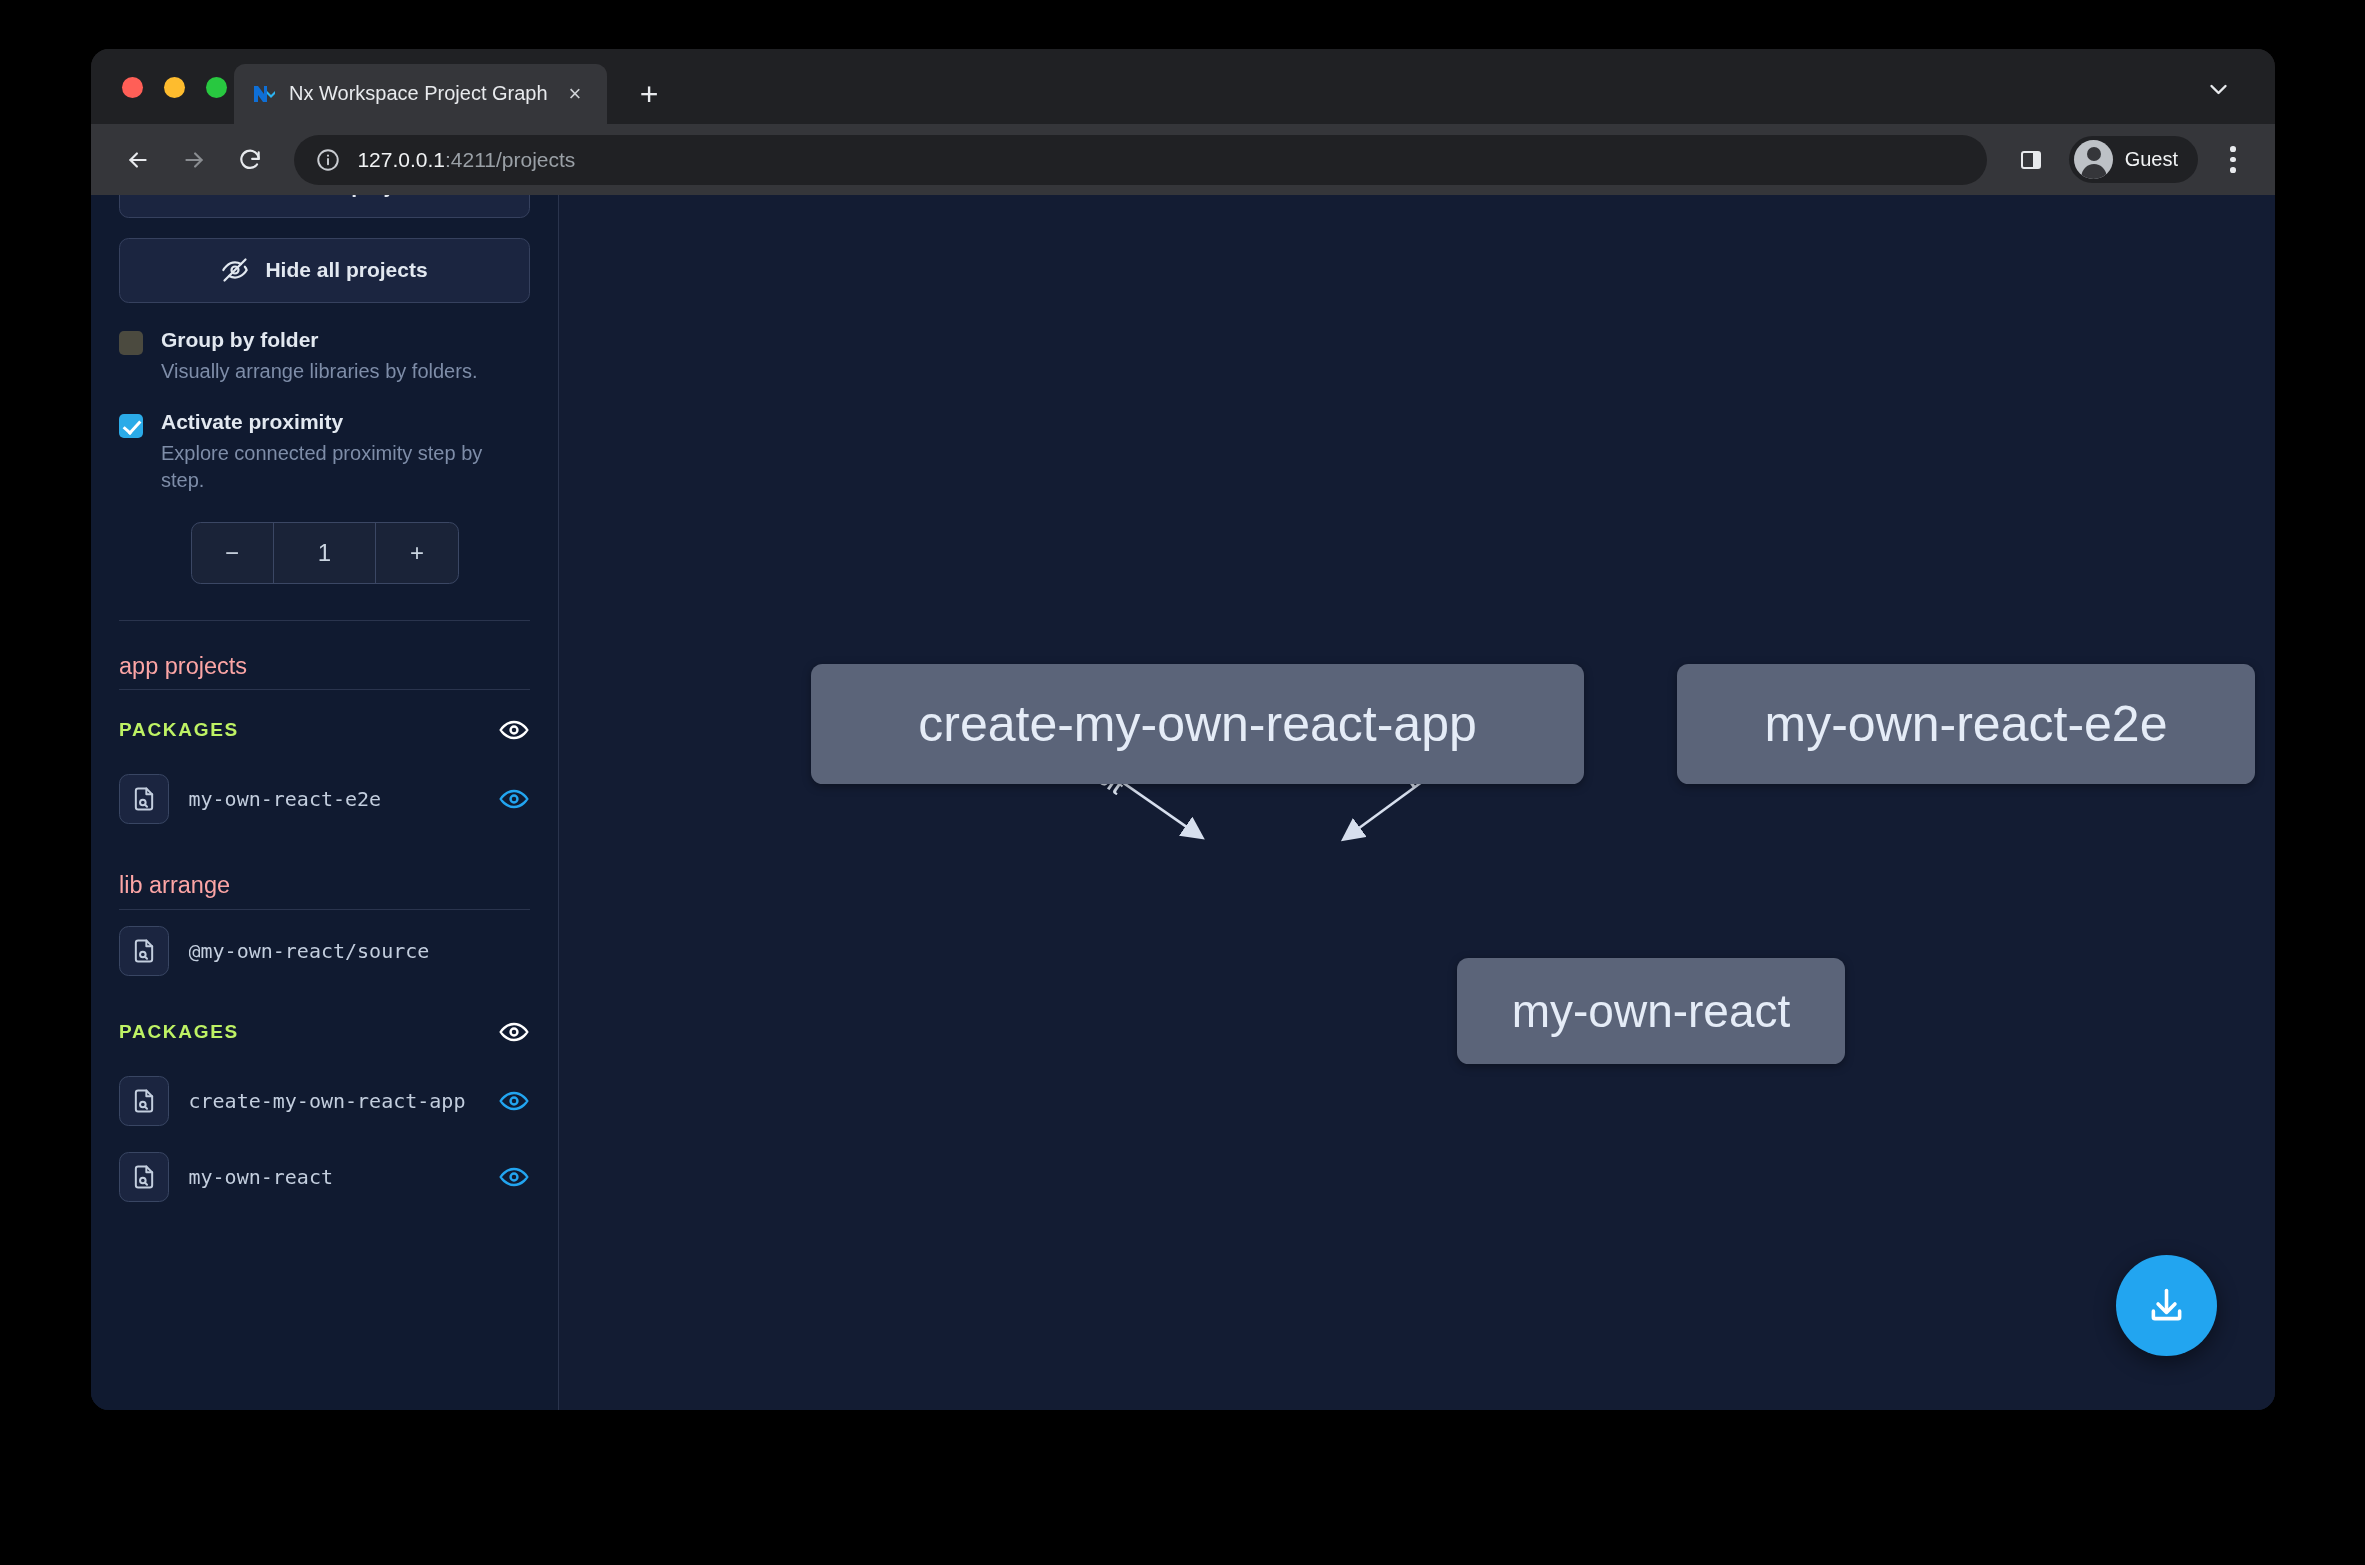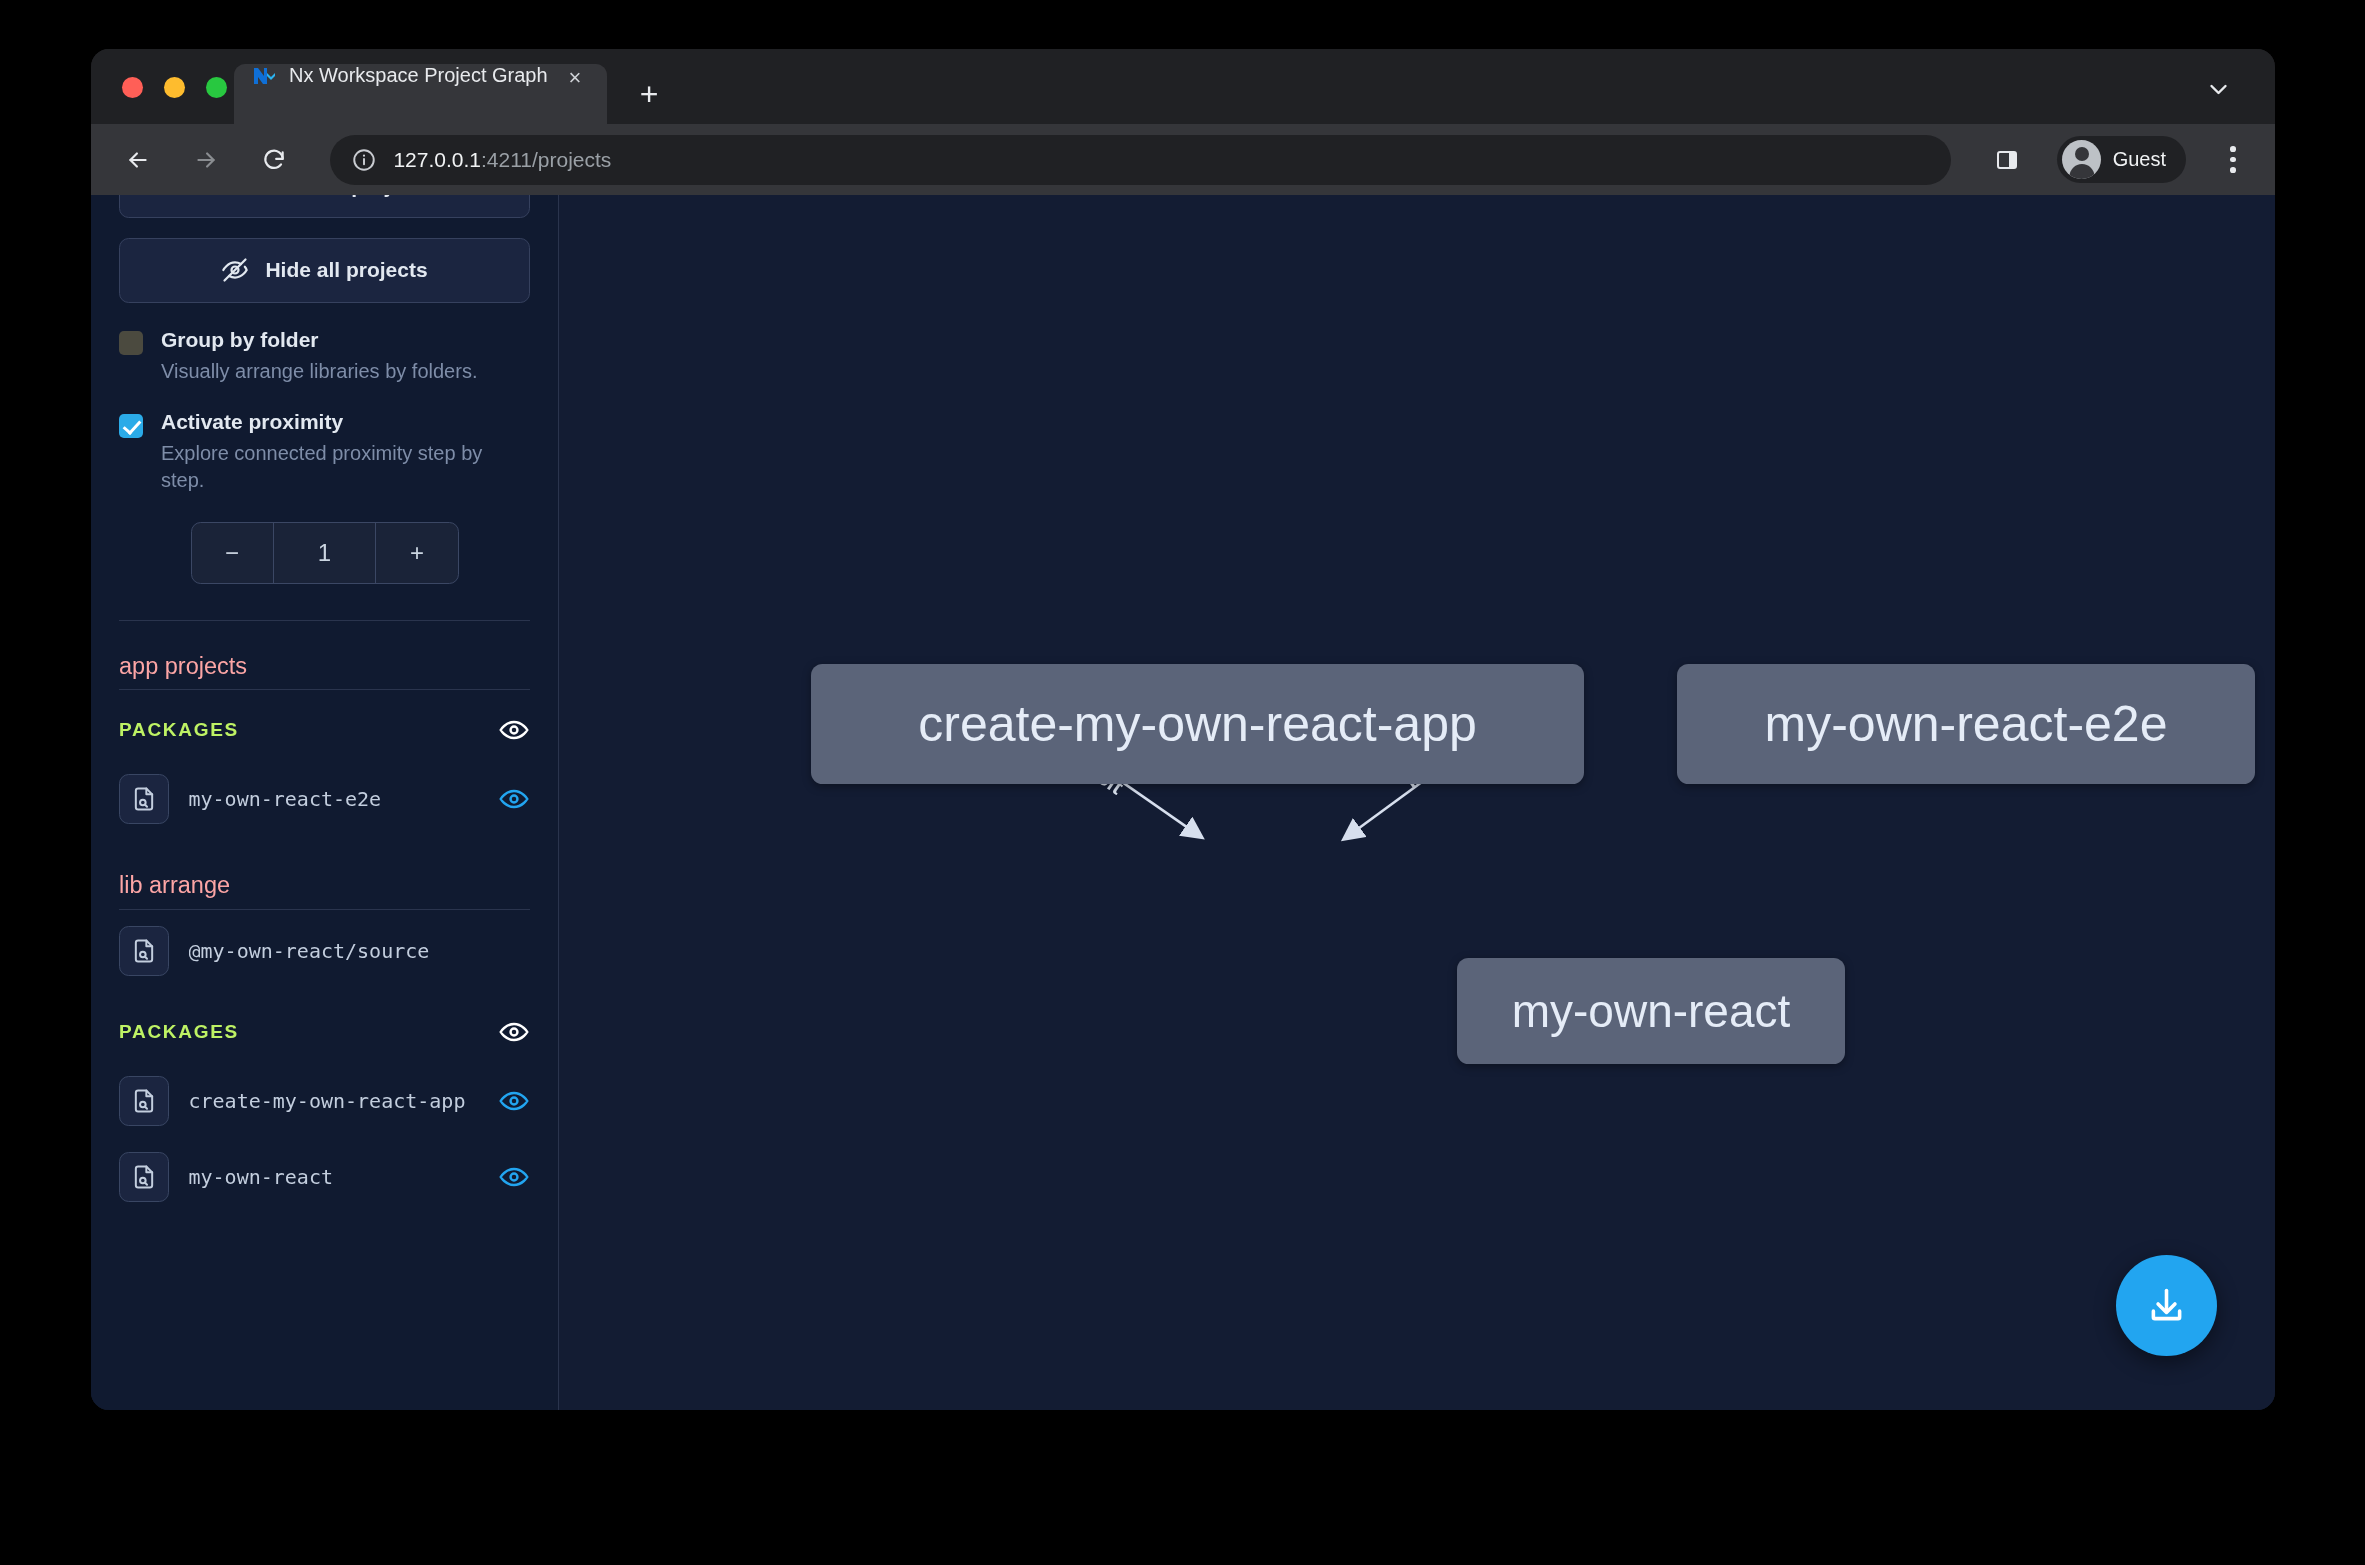--- a/index.html
+++ b/index.html
@@ -31,21 +31,21 @@
   .light { width: 21px; height: 21px; border-radius: 50%; }
   .light.red { background: #ff5f57; }
   .light.amber { background: #febc2e; }
   .light.green { background: #28c840; }
 
   .tab {
     position: absolute; left: 143px; top: 14.6px;
     width: 373px; height: 60px;
     background: #35363a;
     border-radius: 11.4px 11.4px 0 0;
-    display: flex; gap: 13px;
+    display: flex; align-items: center; gap: 13px;
     padding: 0 18px;
   }
   .tab-favicon { width: 24px; height: 24px; flex: 0 0 24px; position: relative; }
   .tab-title {
     color: #e8eaed; font-size: 20px; white-space: nowrap;
     overflow: hidden; text-overflow: ellipsis; flex: 1;
   }
   .tab-close {
     width: 28px; height: 28px; flex: 0 0 28px;
     display: flex; align-items: center; justify-content: center;
@@ -58,21 +58,21 @@
     color: #e8eaed; font-size: 32px; font-weight: 300; line-height: 1;
   }
   .tab-chevron {
     position: absolute; right: 41px; top: 28px;
     width: 31px; height: 24px; color: #e8eaed;
   }
 
   
   .toolbar {
     height: 71px; background: #35363a;
-    display: flex; align-items: center; padding: 0 24px; gap: 23px;
+    display: flex; align-items: center; padding: 0 24px; gap: 11px;
   }
   .navbtn {
     width: 45px; height: 45px; border-radius: 50%;
     display: flex; align-items: center; justify-content: center;
     color: #e8eaed; flex: 0 0 45px;
   }
   .navbtn.disabled { color: #8a8d91; }
   .omnibox {
     flex: 1; height: 50px; margin-left: 11.4px; margin-right: 13px;
     background: #202124; border-radius: 26px;

